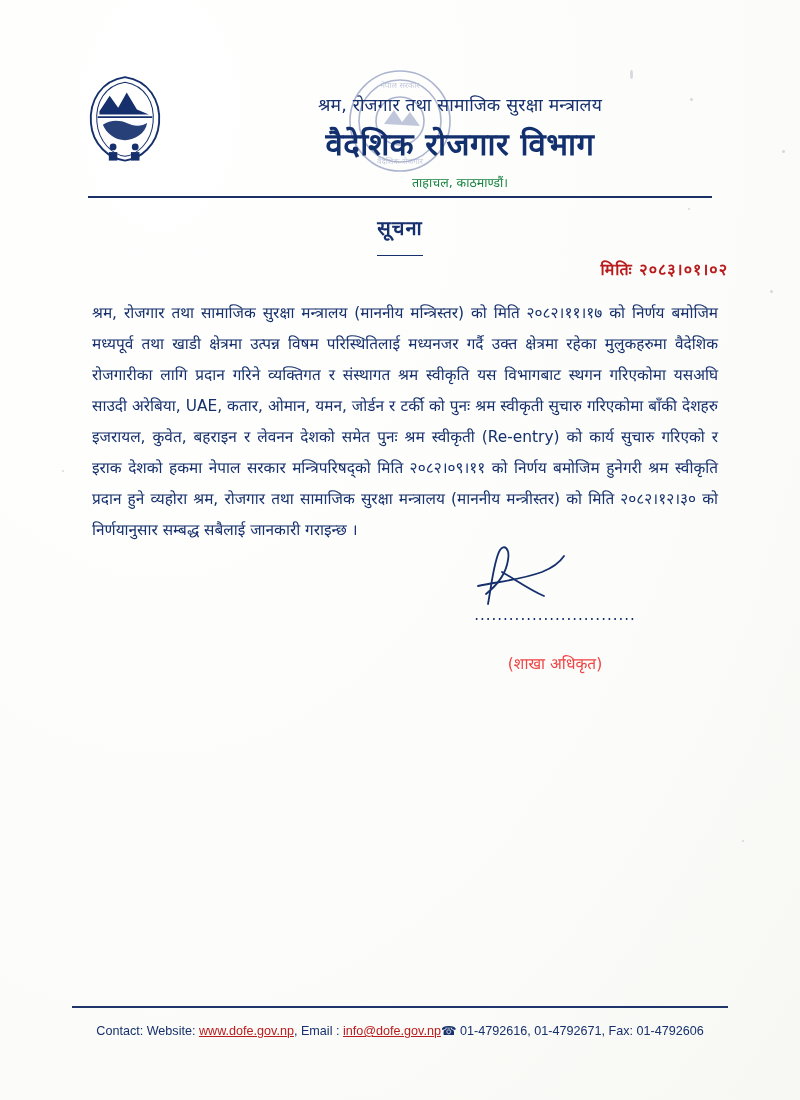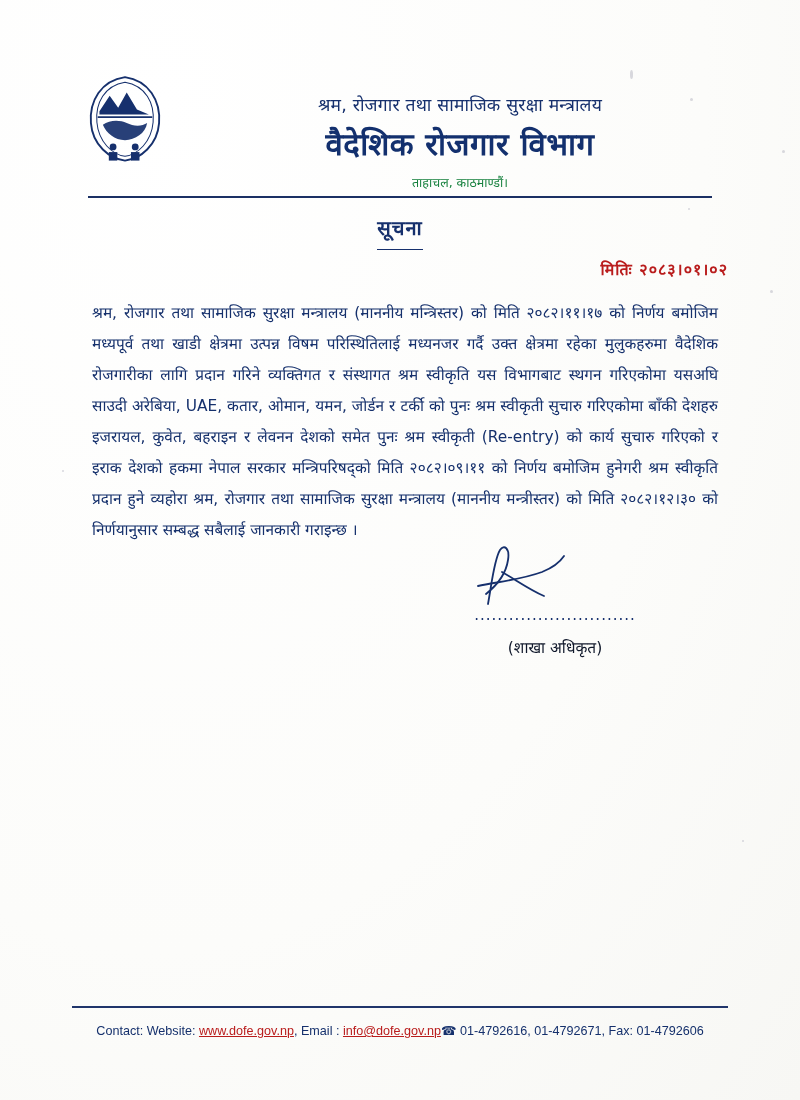--- a/index.html
+++ b/index.html
@@ -105,21 +105,21 @@
     right: 0;
     text-align: center;
     font-size: 20px;
     font-weight: bold;
     color: #16306d;
     letter-spacing: 1px;
   }
   .notice-title .underline {
     display: inline-block;
     border-bottom: 1.5px solid #16306d;
-    padding-bottom: 8px;
+    padding-bottom: 14px;
   }
 
   .date-line {
     position: absolute;
     top: 258px;
     right: 72px;
     font-size: 16px;
     font-weight: 600;
     color: #b91c1c;
     letter-spacing: 1px;
@@ -159,22 +159,22 @@
     height: 72px;
   }
   .dots {
     font-size: 15px;
     letter-spacing: 1px;
     color: #16306d;
     margin-top: -4px;
   }
   .sign-label {
     font-size: 15.5px;
-    color: #0f172a;
-    margin-top: 12px;
+    color: #ef4444;
+    margin-top: 28px;
   }
 
   
   .footer-rule {
     position: absolute;
     left: 72px;
     right: 72px;
     bottom: 92px;
     height: 1.6px;
     background: #20356b;
@@ -237,20 +237,34 @@
 
         <g fill="#16306d">
           <circle cx="36" cy="88" r="4"></circle>
           <circle cx="62" cy="88" r="4"></circle>
           <path d="M31 94 h10 v10 h-10 z"></path>
           <path d="M57 94 h10 v10 h-10 z"></path>
         </g>
       </svg>
     </div>
 
+    <div class="seal">
+      <svg viewBox="0 0 120 110" xmlns="http://www.w3.org/2000/svg">
+        <g fill="none" stroke="#2a3f86" stroke-width="1.6">
+          <circle cx="60" cy="55" r="50"></circle>
+          <circle cx="60" cy="55" r="41"></circle>
+          <circle cx="60" cy="55" r="24"></circle>
+        </g>
+        <g fill="#2a3f86" opacity=".75">
+          <path d="M44 58 L54 44 L62 56 L70 46 L80 60 Z"></path>
+          <text x="60" y="22" font-size="8" text-anchor="middle" font-family="DejaVu Sans">नेपाल सरकार</text>
+          <text x="60" y="98" font-size="8" text-anchor="middle" font-family="DejaVu Sans">वैदेशिक रोजगार</text>
+        </g>
+      </svg>
+    </div>
 
     <div class="header-text">
       <div class="ministry-line">श्रम, रोजगार तथा सामाजिक सुरक्षा मन्त्रालय</div>
       <div class="dept-line">वैदेशिक रोजगार विभाग</div>
       <div class="address-line">ताहाचल, काठमाण्डौं।</div>
     </div>
   </div>
 
   <div class="rule"></div>
 

